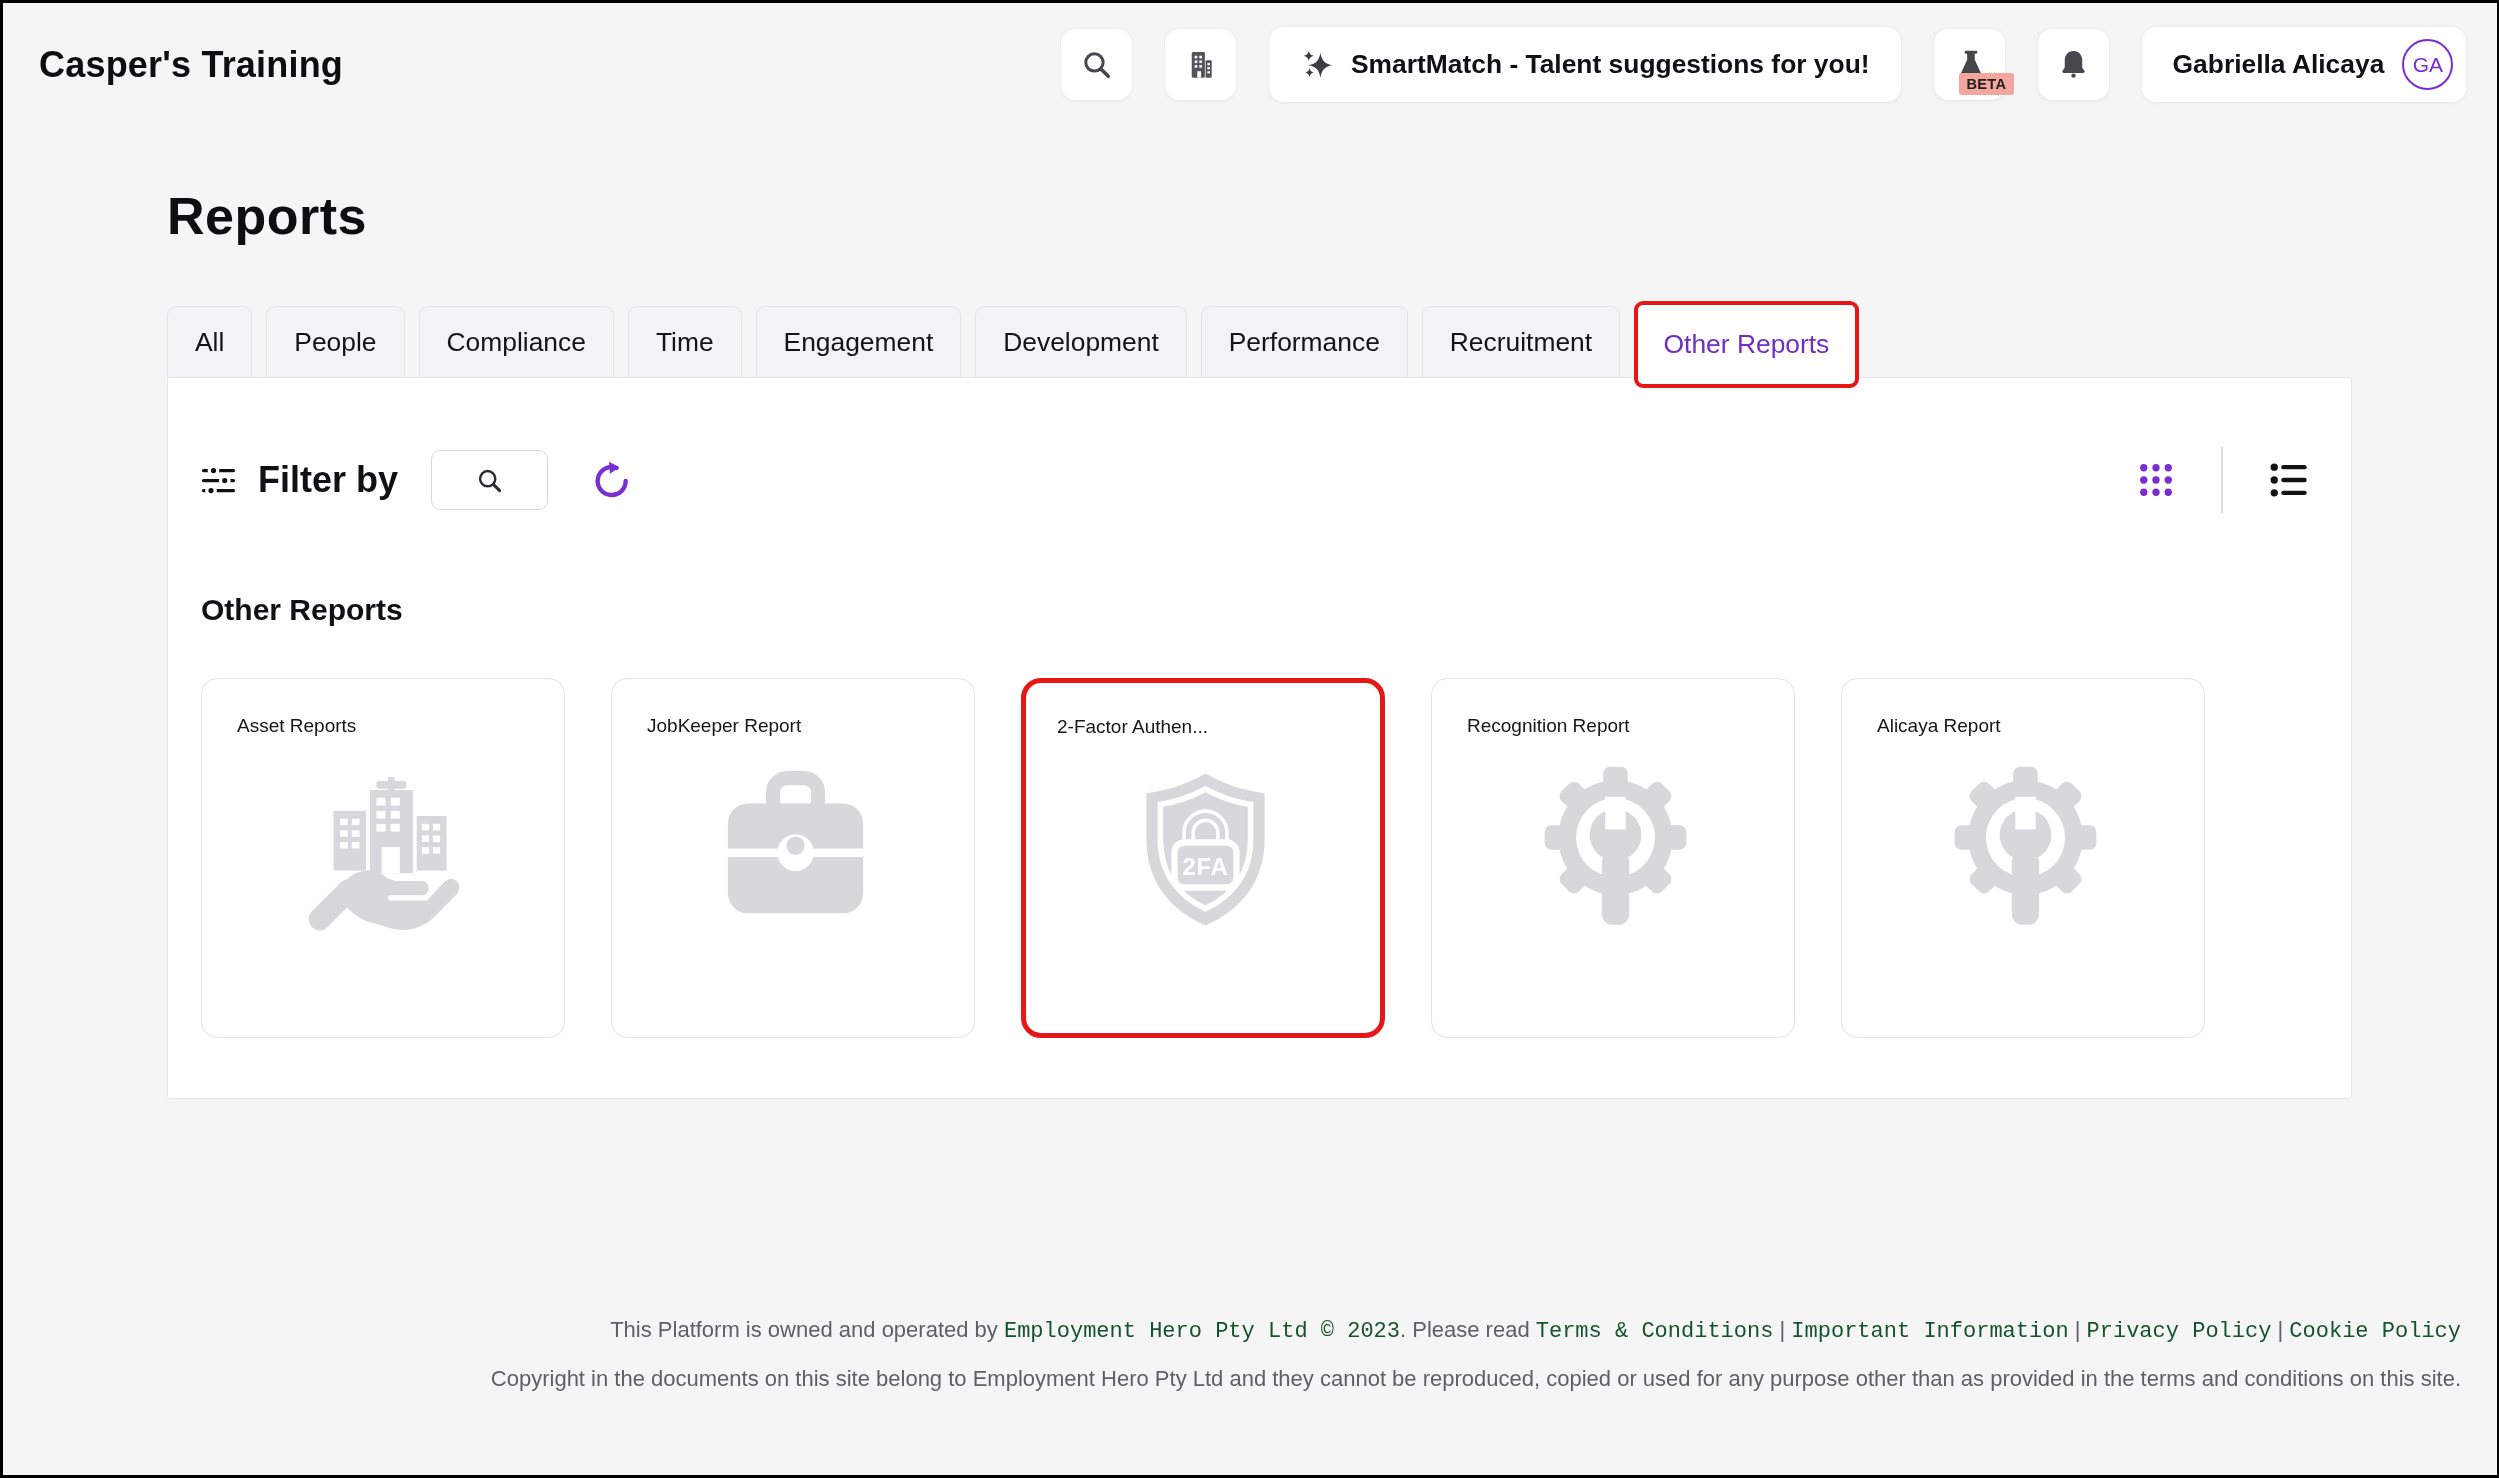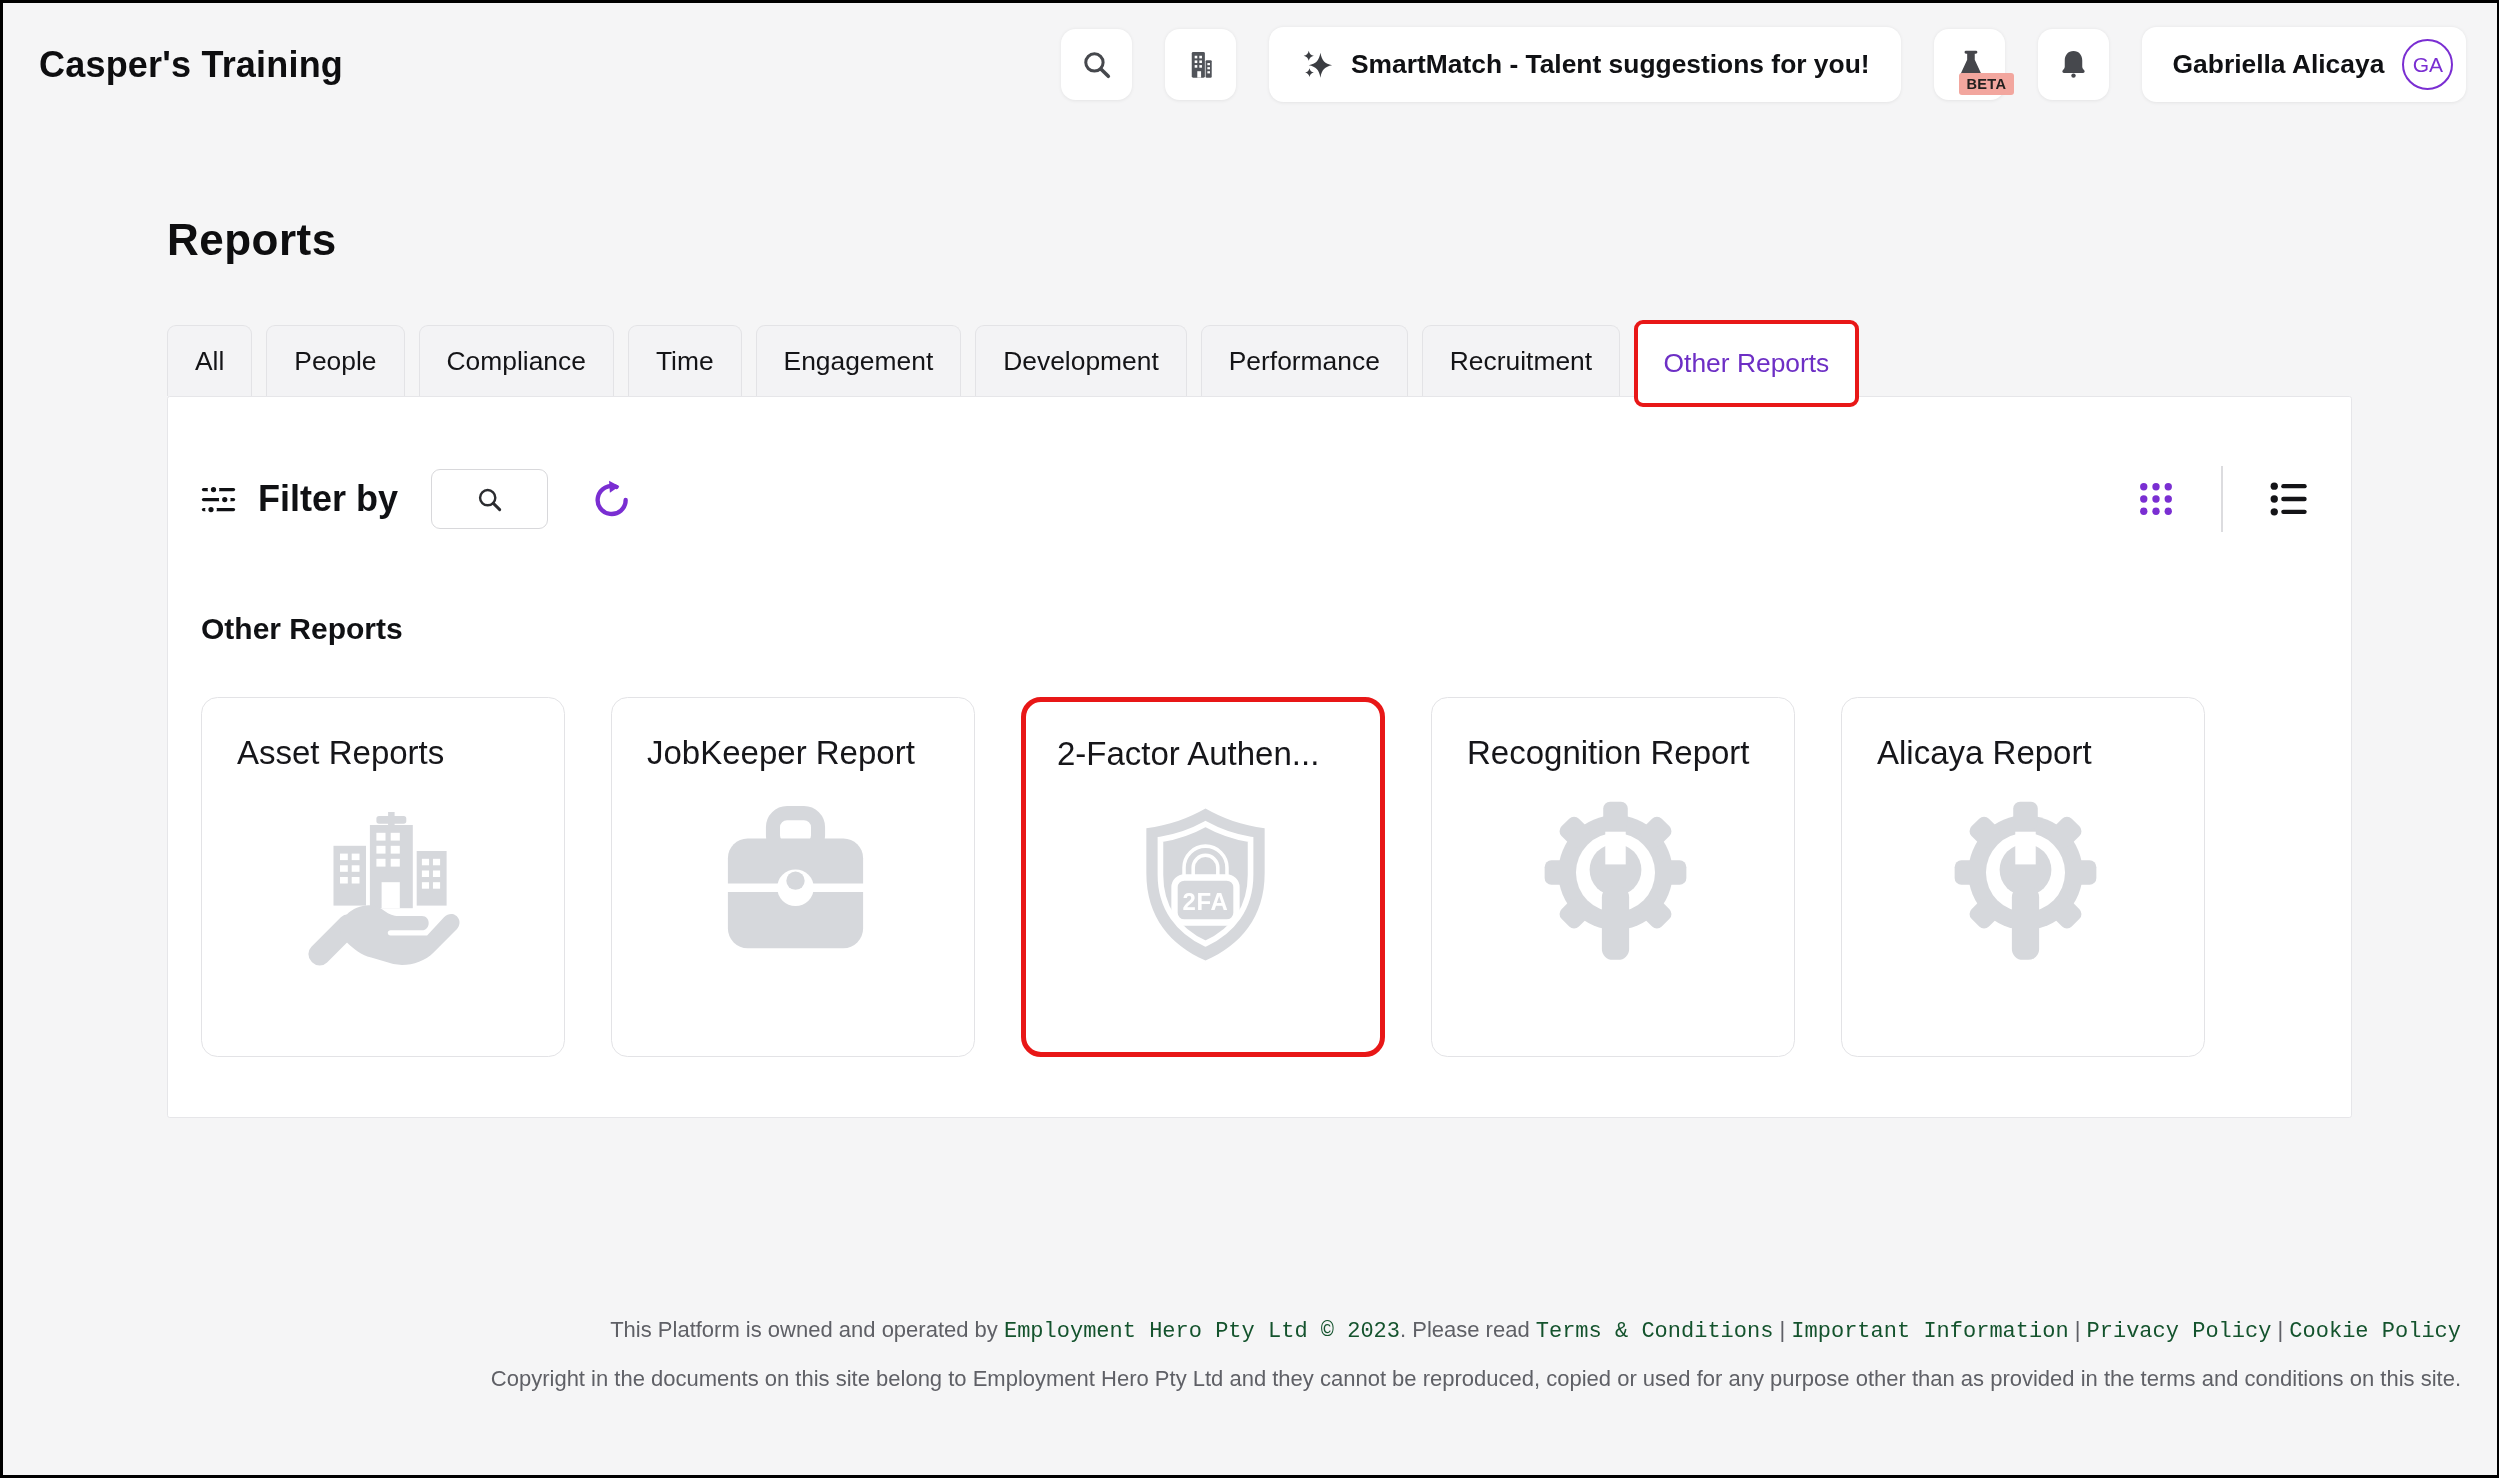--- a/index.html
+++ b/index.html
@@ -11,21 +11,21 @@
   .header { display:flex; align-items:center; padding:24px 31px 0 36px; }
   .app-title { font-size:36px; font-weight:700; color:#0e0e10; letter-spacing:0.2px; }
   .header-right { margin-left:auto; display:flex; align-items:center; gap:33px; }
   .icon-btn { width:71px; height:71px; background:#fff; border-radius:14.6px; display:flex; align-items:center; justify-content:center; box-shadow:0 0.9px 3.6px rgba(0,0,0,.07); position:relative; cursor:pointer; }
   .pill-btn { height:75px; background:#fff; border-radius:14.6px; display:flex; align-items:center; gap:16.4px; padding:0 31px; box-shadow:0 0.9px 3.6px rgba(0,0,0,.07); font-size:26.4px; font-weight:700; color:#101114; cursor:pointer; }
   .beta-badge { position:absolute; right:-9px; bottom:5.5px; background:#f2a69e; color:#23201f; font-size:14.6px; font-weight:700; padding:2.7px 7.3px; border-radius:3px; letter-spacing:0.3px; }
   .user-pill { padding:0 12.7px 0 31px; gap:18px; }
   .avatar { width:51px; height:51px; border-radius:50%; border:2.7px solid #7a2ed2; color:#7a2ed2; font-size:21px; font-weight:400; display:flex; align-items:center; justify-content:center; background:#fff; }
 
   
-  .page-title { font-size:44px; font-weight:800; color:#0e0e10; margin:113px 0 0 164px; letter-spacing:0.5px; }
+  .page-title { font-size:52px; font-weight:800; color:#0e0e10; margin:84px 0 0 164px; letter-spacing:0.5px; }
 
   .tabs { display:flex; align-items:flex-end; gap:14px; margin:55px 0 0 164px; position:relative; z-index:2; }
   .tab { height:71px; padding:0 27px; display:flex; align-items:center; background:#f3f3f5; border:1.8px solid #e3e3e6; border-bottom:none; border-radius:9px 9px 0 0; font-size:26.4px; color:#141417; cursor:pointer; white-space:nowrap; }
   .tab.active { height:87px; padding:0 25.5px; background:#fff; color:#6d2fc5; border:4.6px solid #e81717; border-radius:9px; margin-bottom:-11px; position:relative; z-index:4; }
 
   .panel { margin:0 0 0 164px; width:2185px; background:#fff; border:1.8px solid #e6e6e9; border-radius:2.7px; position:relative; z-index:1; padding-bottom:60px; }
 
   .filter-row { display:flex; align-items:center; padding:69px 40px 0 33px; }
   .filter-group { display:flex; align-items:center; gap:22px; cursor:pointer; }
   .filter-label { font-size:36px; font-weight:700; color:#101114; }
@@ -33,21 +33,21 @@
   .refresh-btn { margin-left:42px; width:44px; height:44px; display:flex; align-items:center; justify-content:center; cursor:pointer; }
   .view-group { margin-left:auto; display:flex; align-items:center; }
   .view-btn { width:46px; height:46px; display:flex; align-items:center; justify-content:center; cursor:pointer; }
   .view-divider { width:1.8px; height:66px; background:#dcdcdf; margin:0 42px; }
 
   .section-heading { font-size:30px; font-weight:800; color:#101114; margin:80px 0 0 33px; }
 
   .cards { display:flex; gap:46px; margin:51px 33px 0 33px; }
   .card { width:364px; height:360px; background:#fff; border:1.8px solid #e3e3e6; border-radius:16.4px; padding:36px 31px 25.5px 35px; display:flex; flex-direction:column; cursor:pointer; }
   .card.annotated { border:5.5px solid #e81717; border-radius:20px; padding:33px 27px 22px 31px; }
-  .card-title { font-size:33px; font-weight:500; color:#16161a; white-space:nowrap; }
+  .card-title { font-size:19px; font-weight:500; color:#16161a; white-space:nowrap; }
   .card-icon { width:169px; height:169px; margin:27px auto 0 auto; }
   .card-icon svg { width:100%; height:100%; }
 
   
   .footer { position:absolute; top:1313px; right:36px; left:36px; text-align:right; font-size:22px; color:#5f6066; line-height:27px; }
   .footer-line { margin-bottom:20px; }
   .flink { color:#14532d; cursor:pointer;font-family:Liberation Mono, monospace; }
   .ftext { color:#5f6066; }
   .footer-line2 { color:#5f6066; }
 

